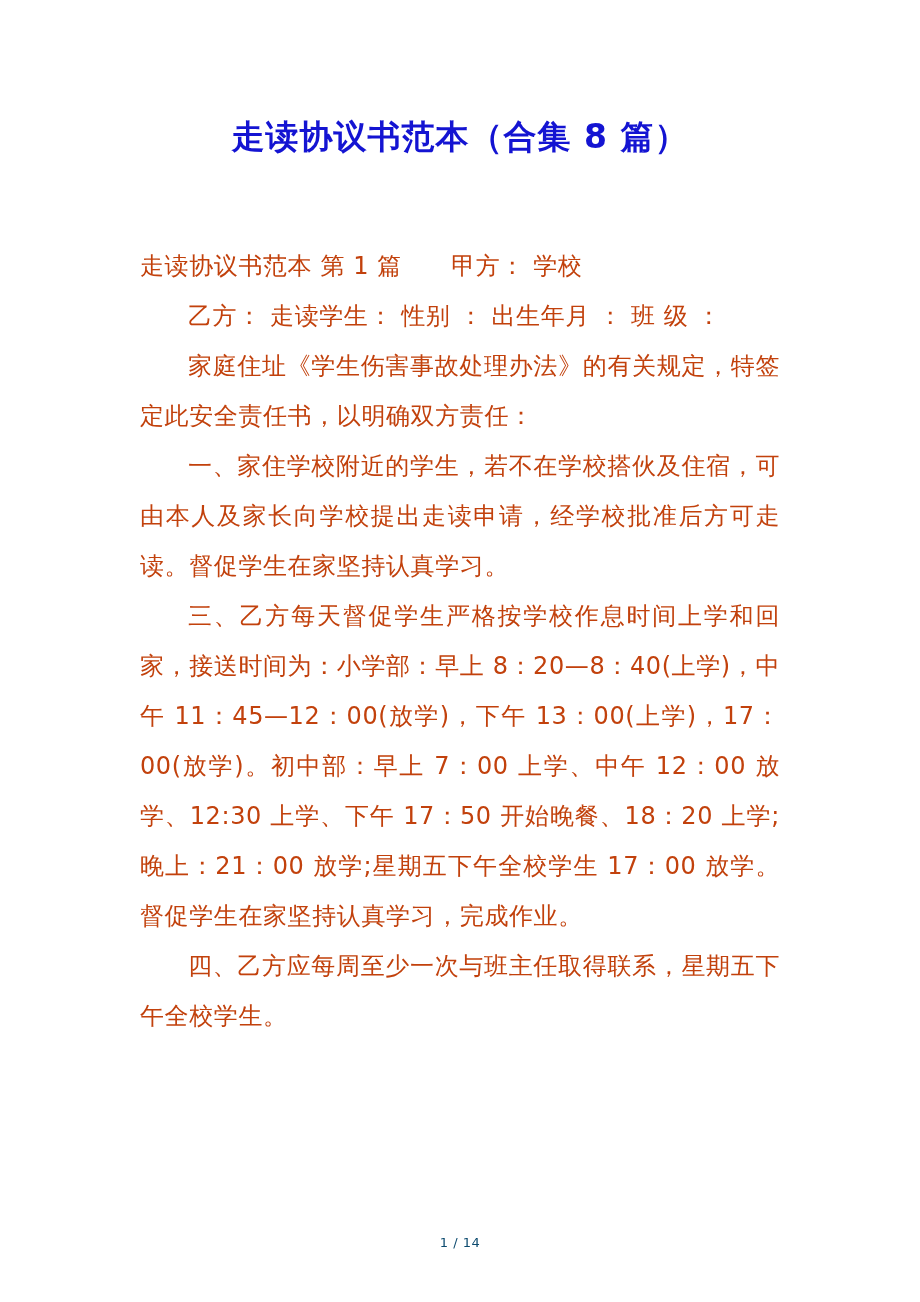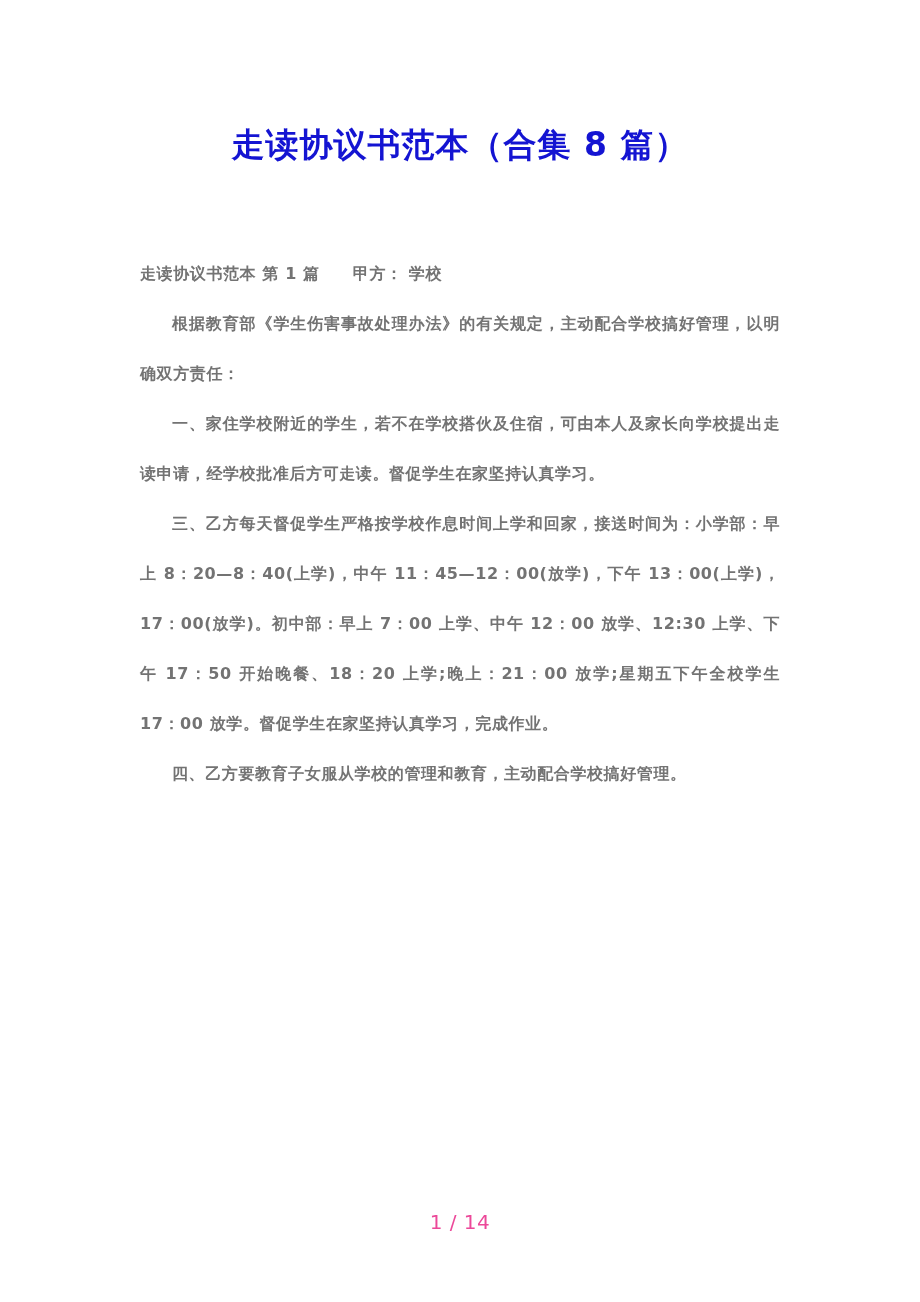--- a/index.html
+++ b/index.html
@@ -13,69 +13,70 @@
     font-family: "DejaVu Sans", "Liberation Sans", sans-serif;
     color: #1414d2;
     position: relative;
     overflow: hidden;
   }
   .page {
     position: relative;
     width: 920px;
     height: 1302px;
     box-sizing: border-box;
-    padding: 16px 140px;
+    padding: 8px 140px;
   }
   .doc-title {
     margin: 0;
     padding-top: 108px;
     text-align: center;
     font-size: 33px;
     font-weight: bold;
     letter-spacing: 1px;
     color: #1414d2;
     line-height: 1.3;
   }
   .body-block {
     margin-top: 82px;
   }
   p.para {
     margin: 0 0 0 0;
-    font-size: 16px;
+    font-size: 24px;
     line-height: 50px;
-    color: #737373;
+    color: #c2410c;
     text-align: justify;
     text-justify: inter-ideograph;
     letter-spacing: 0.6px;
-    font-weight: bold;
+    font-weight: normal;
   }
   p.indent {
     text-indent: 2em;
   }
   .footer {
     position: absolute;
     left: 0;
     right: 0;
-    bottom: 68px;
+    bottom: 52px;
     text-align: center;
-    font-size: 20px;
-    color: #ec4899;
+    font-size: 13px;
+    color: #0c4a6e;
     letter-spacing: 0.5px;
   }
 </style>
 </head>
 <body>
 
 <div class="page">
 
   <h1 class="doc-title">走读协议书范本（合集 8 篇）</h1>
 
   <div class="body-block">
     <p class="para">走读协议书范本 第 1 篇　　甲方： 学校</p>
-    <p class="para indent">根据教育部《学生伤害事故处理办法》的有关规定，主动配合学校搞好管理，以明确双方责任：</p>
+    <p class="para indent">乙方： 走读学生： 性别 ： 出生年月 ： 班 级 ：</p>
+    <p class="para indent">家庭住址《学生伤害事故处理办法》的有关规定，特签定此安全责任书，以明确双方责任：</p>
     <p class="para indent">一、家住学校附近的学生，若不在学校搭伙及住宿，可由本人及家长向学校提出走读申请，经学校批准后方可走读。督促学生在家坚持认真学习。</p>
     <p class="para indent">三、乙方每天督促学生严格按学校作息时间上学和回家，接送时间为：小学部：早上 8：20—8：40(上学)，中午 11：45—12：00(放学)，下午 13：00(上学)，17：00(放学)。初中部：早上 7：00 上学、中午 12：00 放学、12:30 上学、下午 17：50 开始晚餐、18：20 上学;晚上：21：00 放学;星期五下午全校学生 17：00 放学。督促学生在家坚持认真学习，完成作业。</p>
-    <p class="para indent">四、乙方要教育子女服从学校的管理和教育，主动配合学校搞好管理。</p>
+    <p class="para indent">四、乙方应每周至少一次与班主任取得联系，星期五下午全校学生。</p>
   </div>
 
   <div class="footer">1 / 14</div>
 
 </div>
 
 </body></html>

